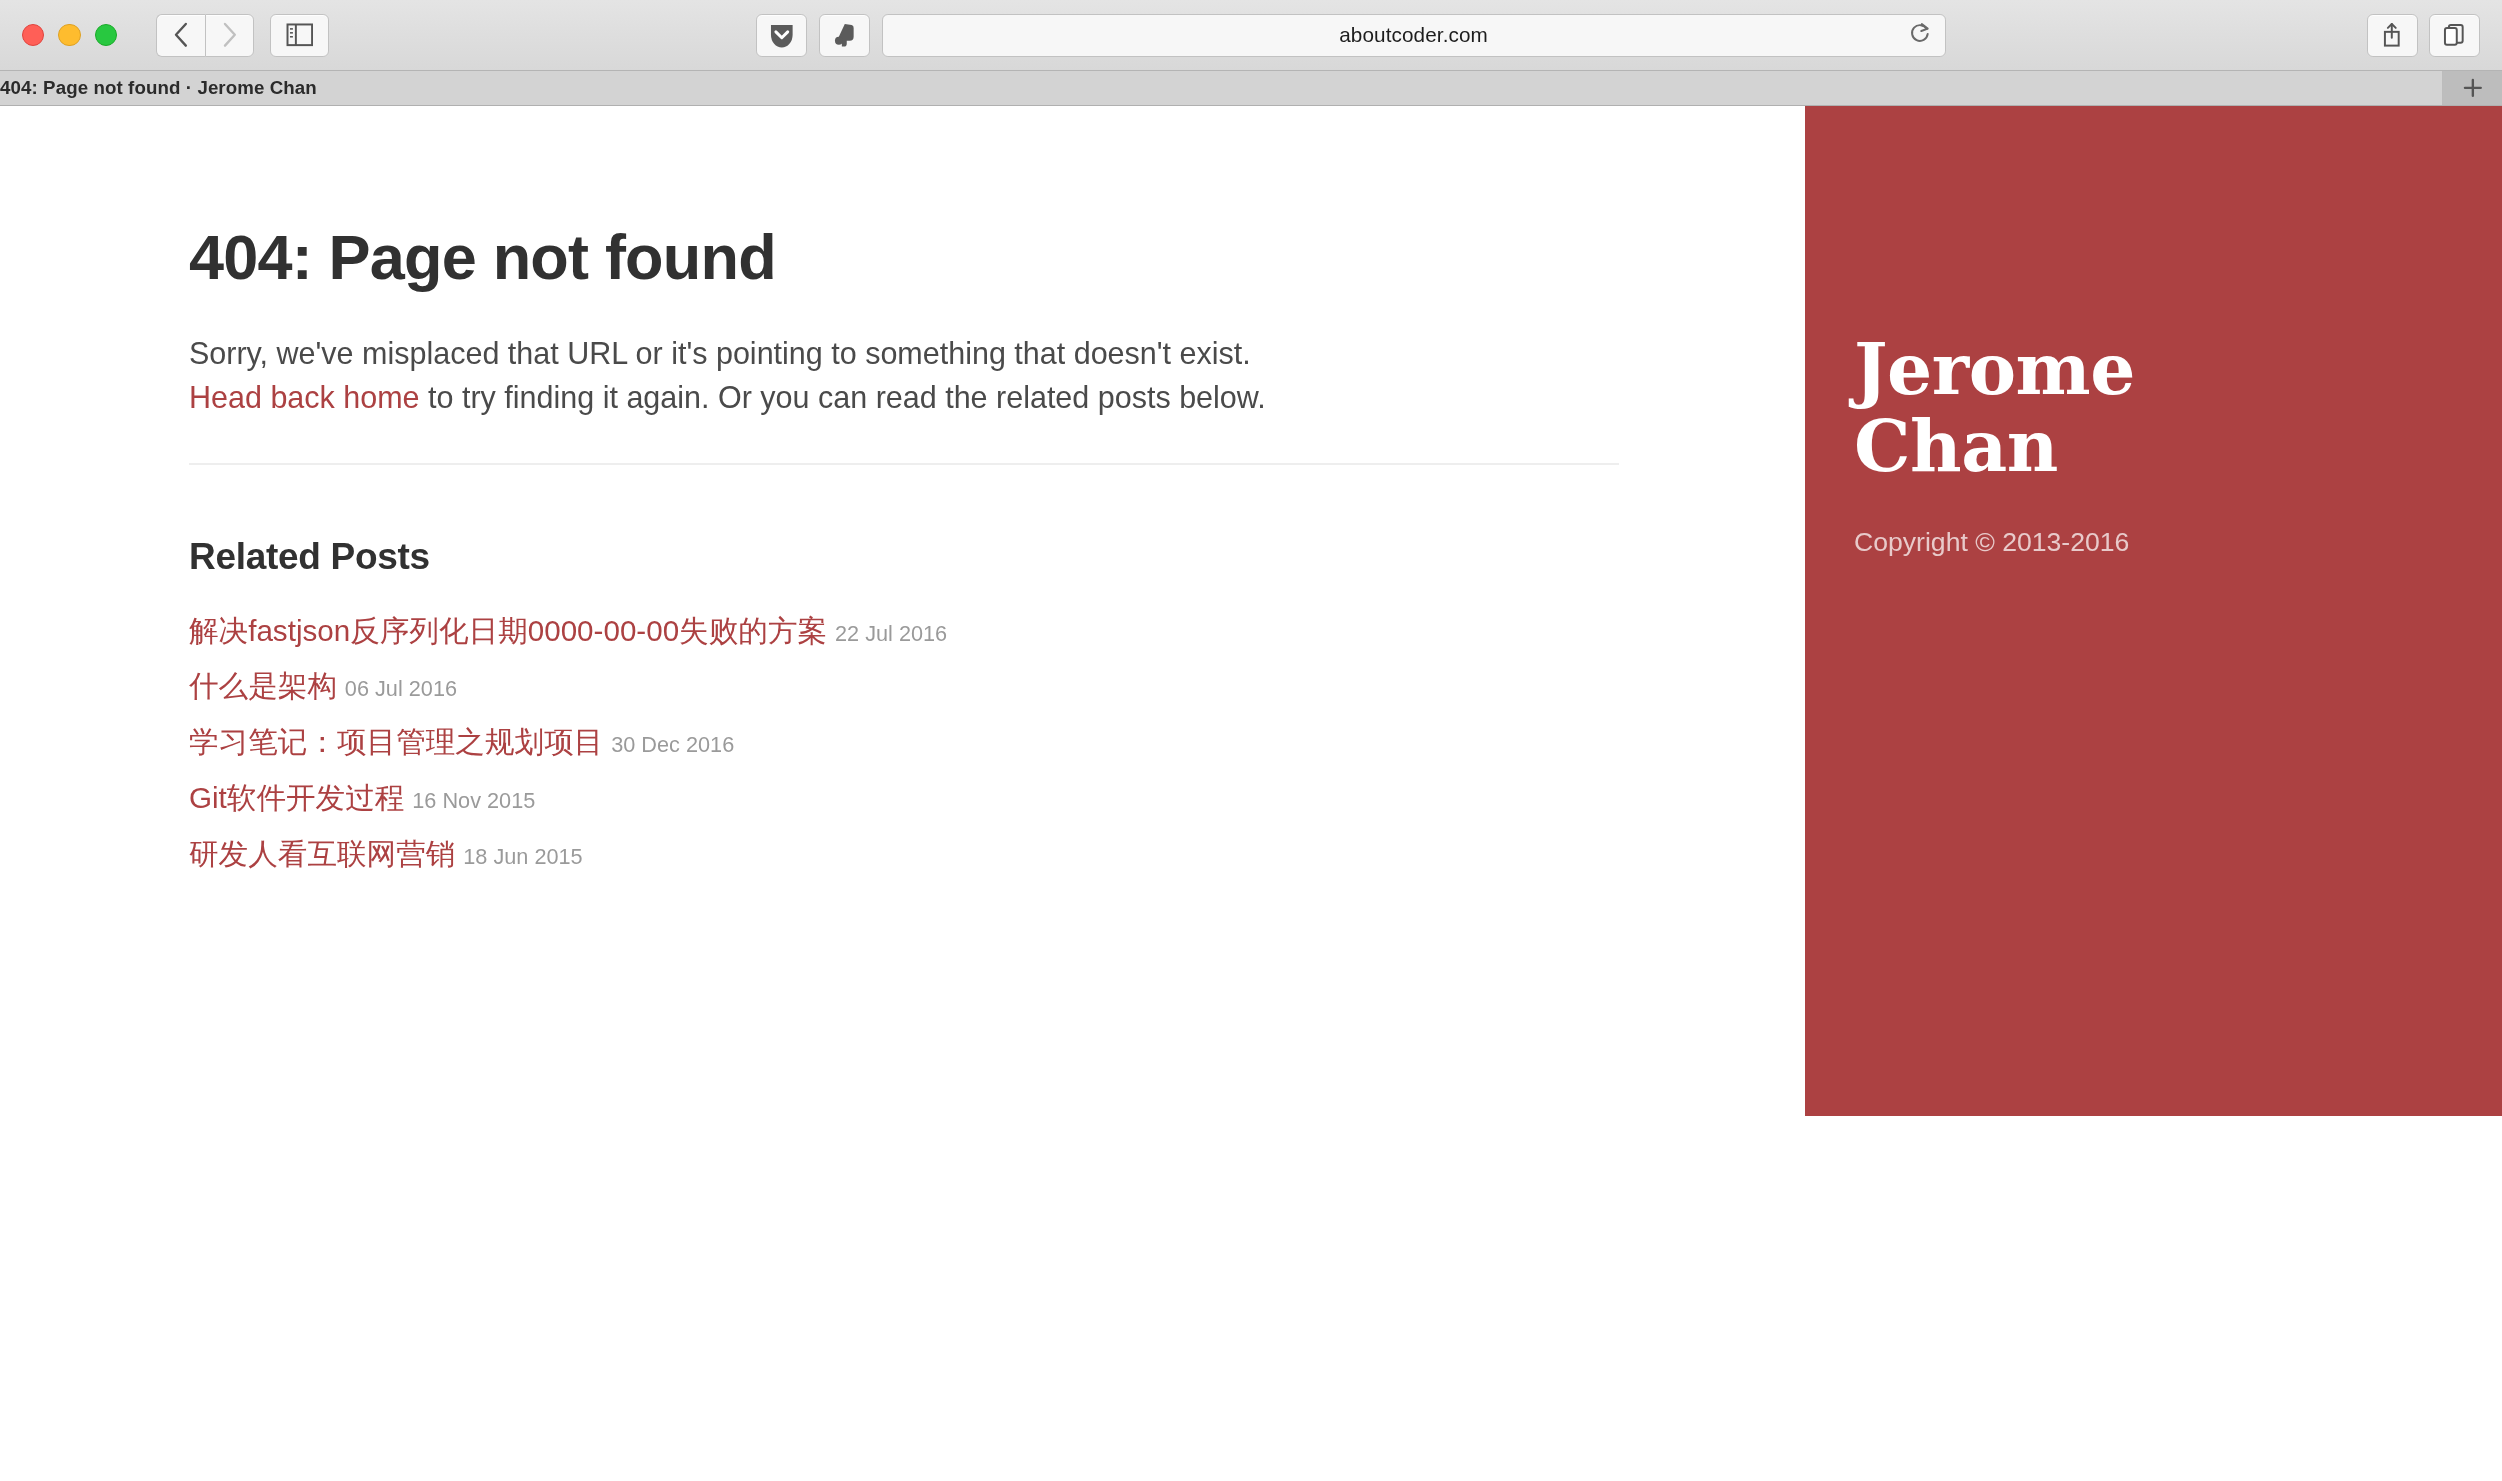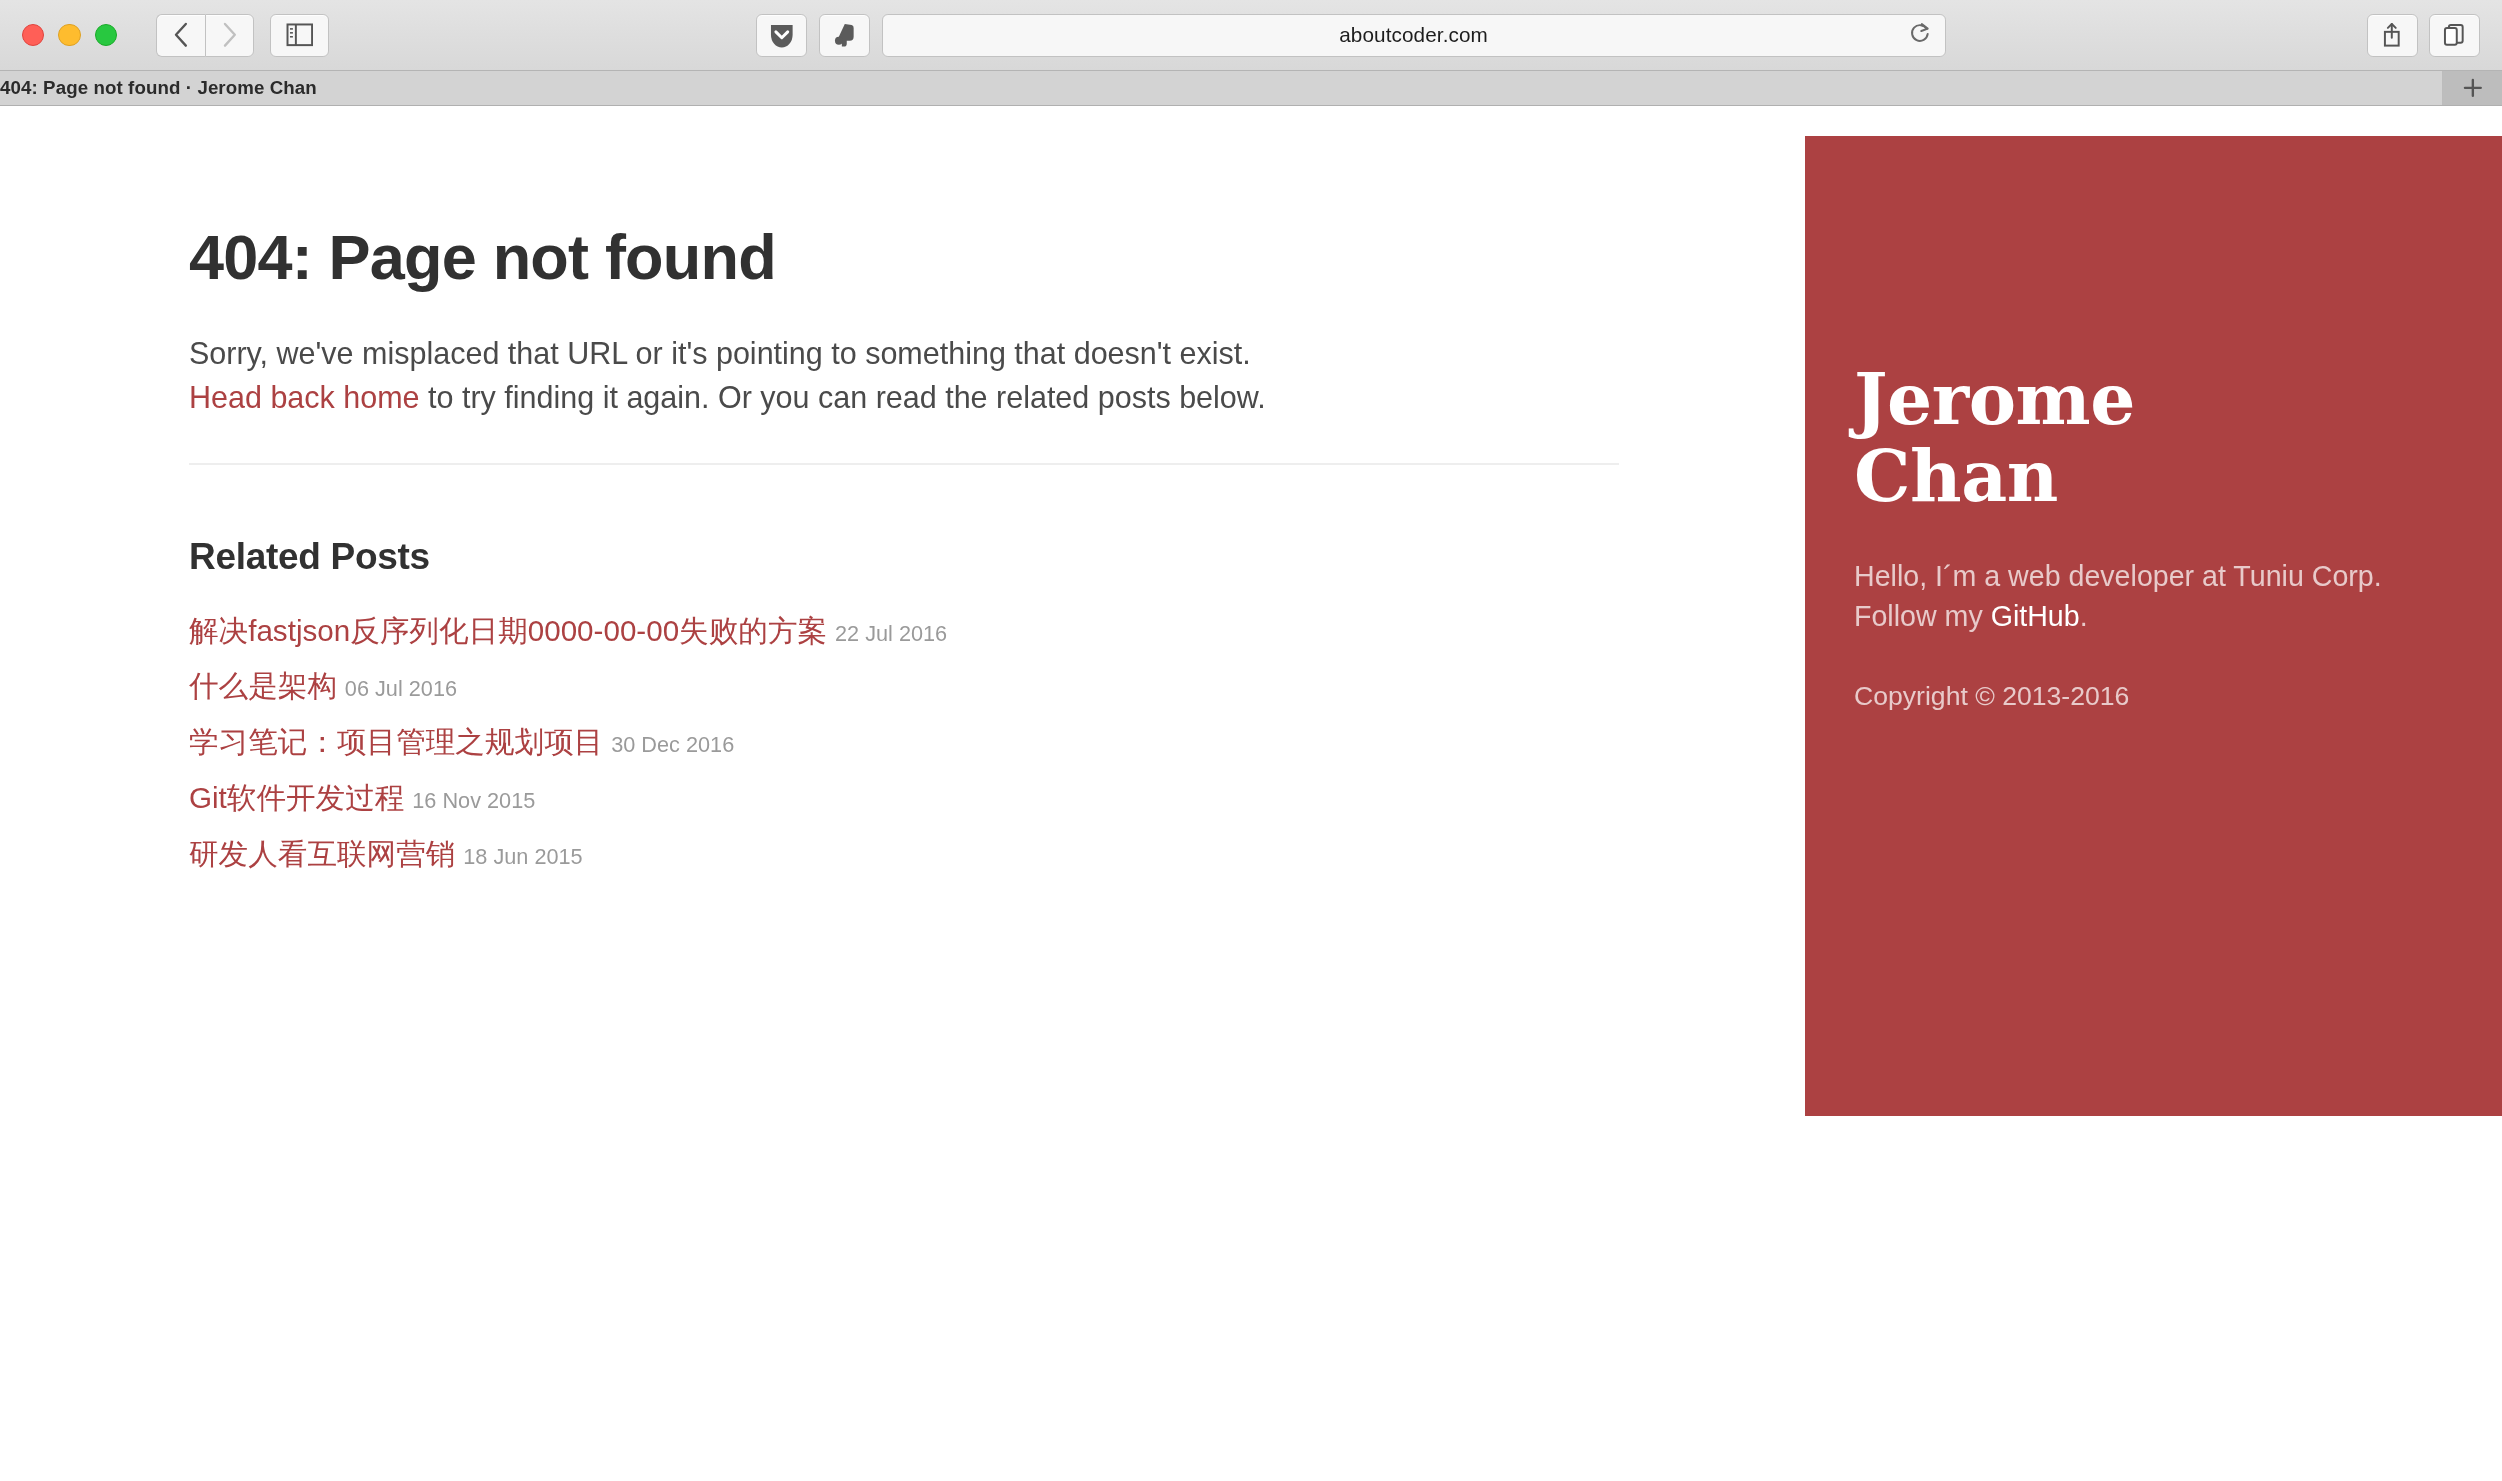--- a/index.html
+++ b/index.html
@@ -206,21 +206,20 @@
   }
 
   
   .sidebar {
     width: 697px;
     flex: none;
     background: #ac4142;
     color: #ffffff;
     padding: 225px 0 0 49px;
     position: relative;
-    margin-top: 30px;
   }
 
   .sidebar-title {
     font-family: "DejaVu Serif", "Liberation Serif", serif;
     font-size: 71px;
     font-weight: 700;
     line-height: 1.08;
     letter-spacing: -0.5px;
     max-width: 424px;
     margin-bottom: 43px;
@@ -374,23 +373,20 @@
         </li>
         <li class="post-item">
           <a href="#" class="post-link">研发人看互联网营销</a><span class="post-date">18 Jun 2015</span>
         </li>
       </ul>
     </div>
 
     <div class="sidebar">
       <div class="sidebar-title">Jerome Chan</div>
 
-      <div class="sidebar-tagline">
-        <span>Hello, I´m a web developer at Tuniu Corp. Follow my </span><a href="#">GitHub</a><span>.</span>
-      </div>
 
 
       <div class="sidebar-copyright">Copyright © 2013-2016</div>
     </div>
 
   </div>
 </div>
 
 
 </body></html>

